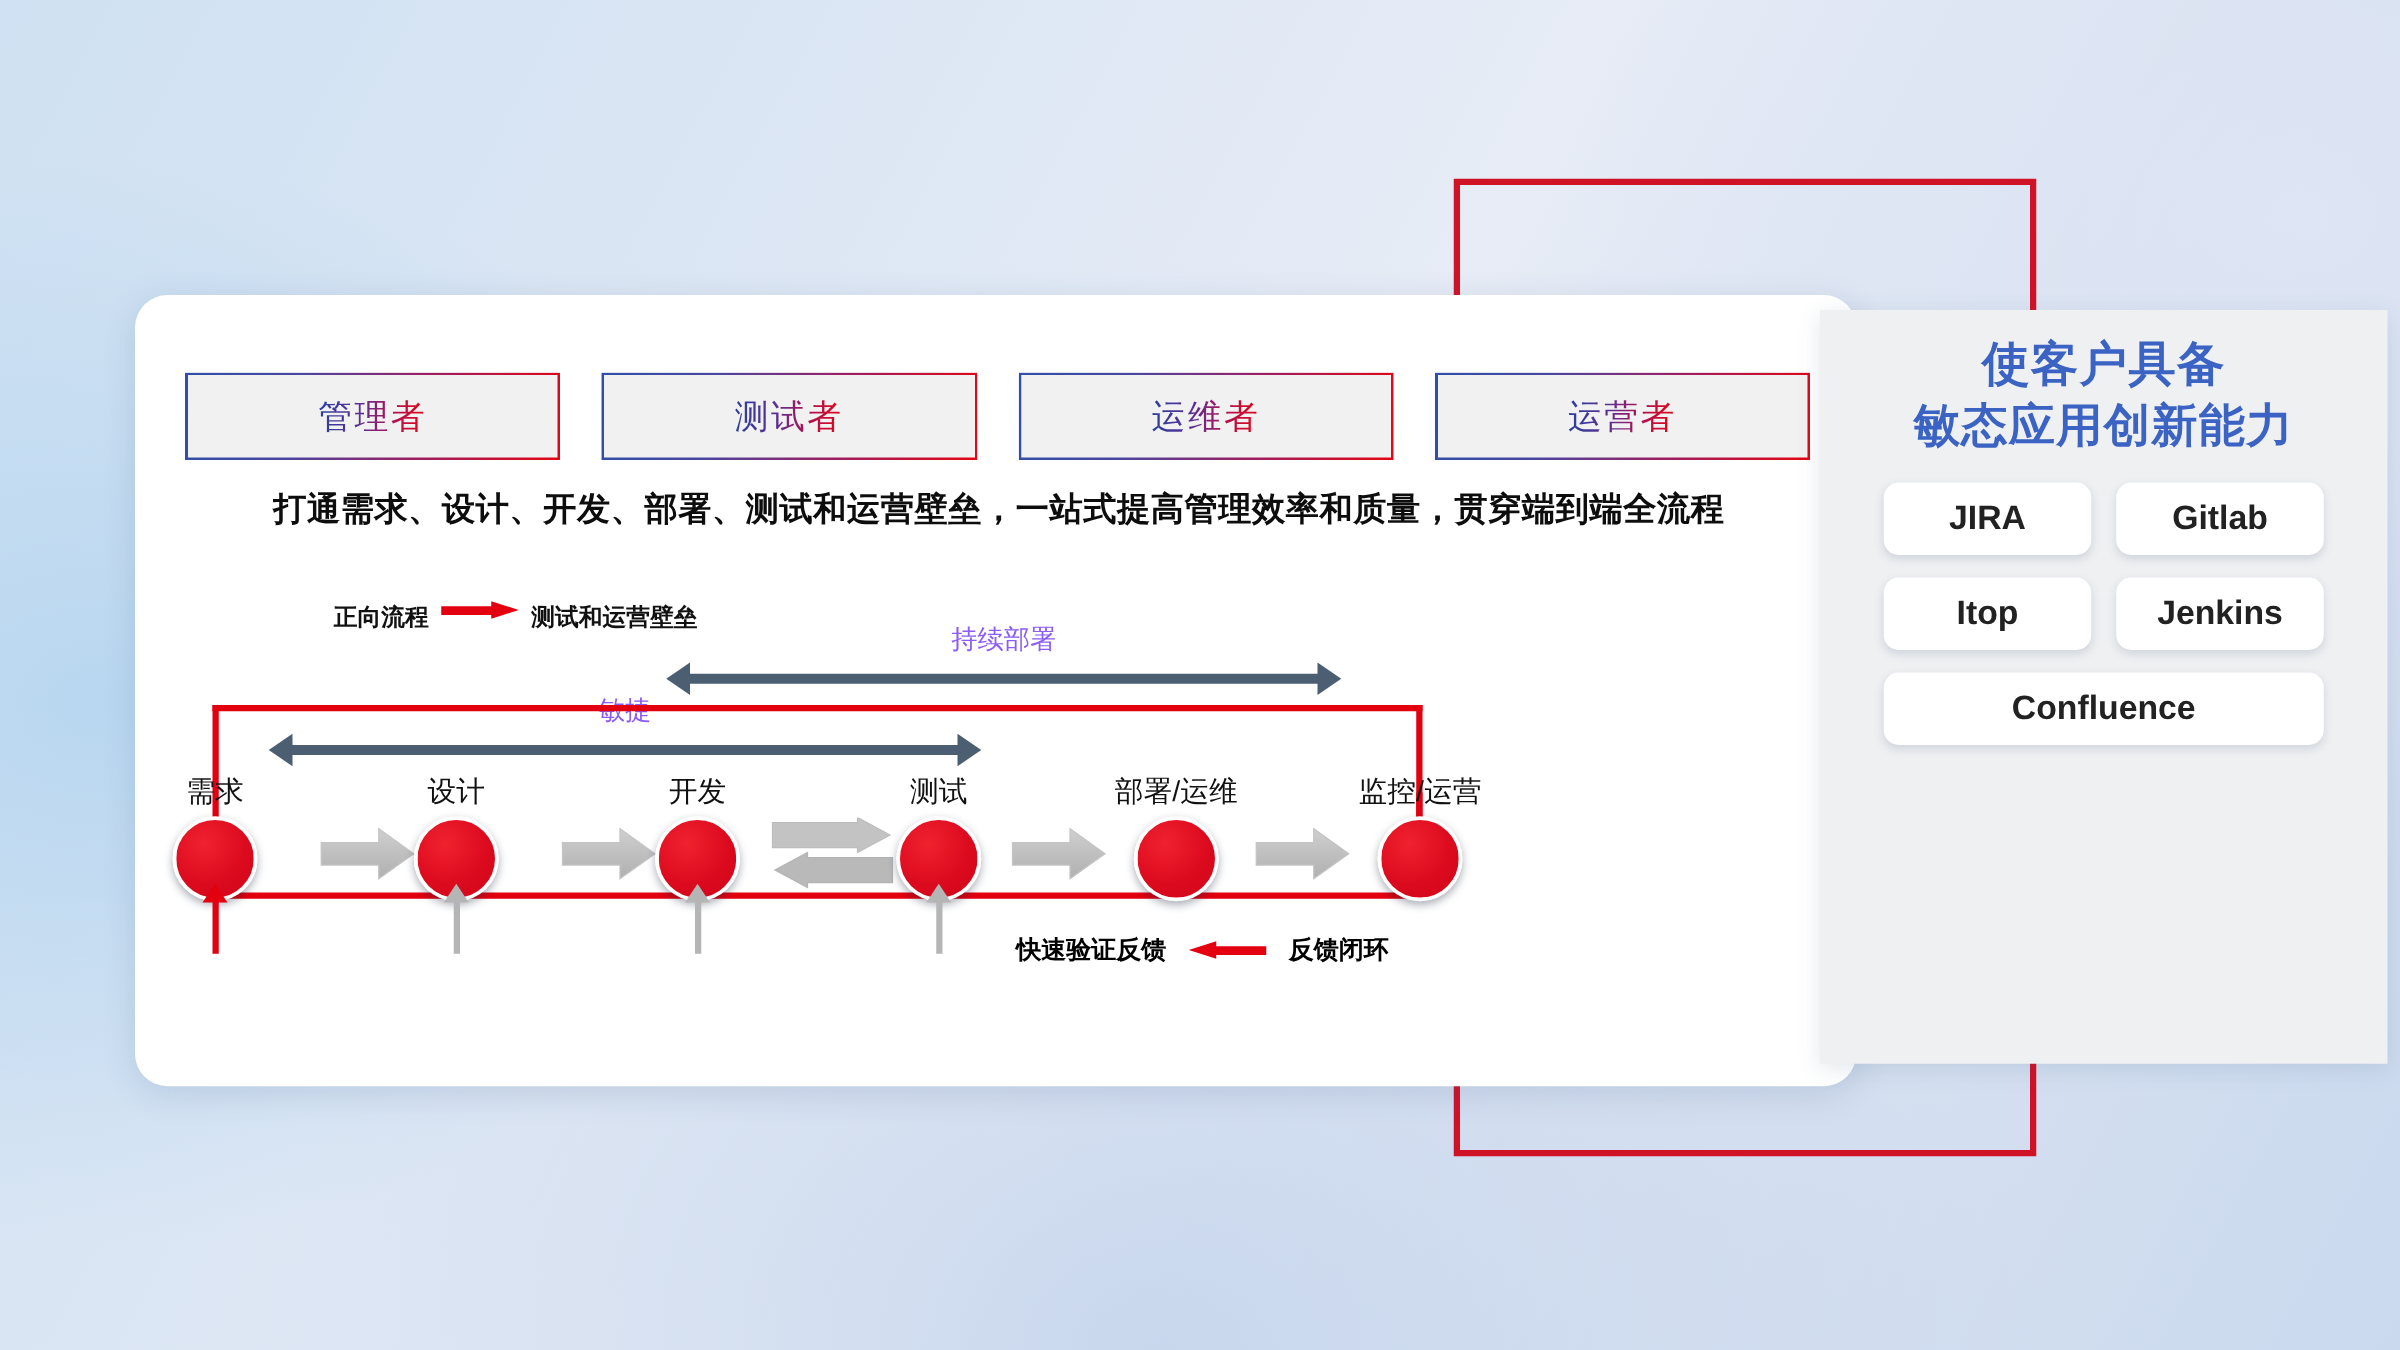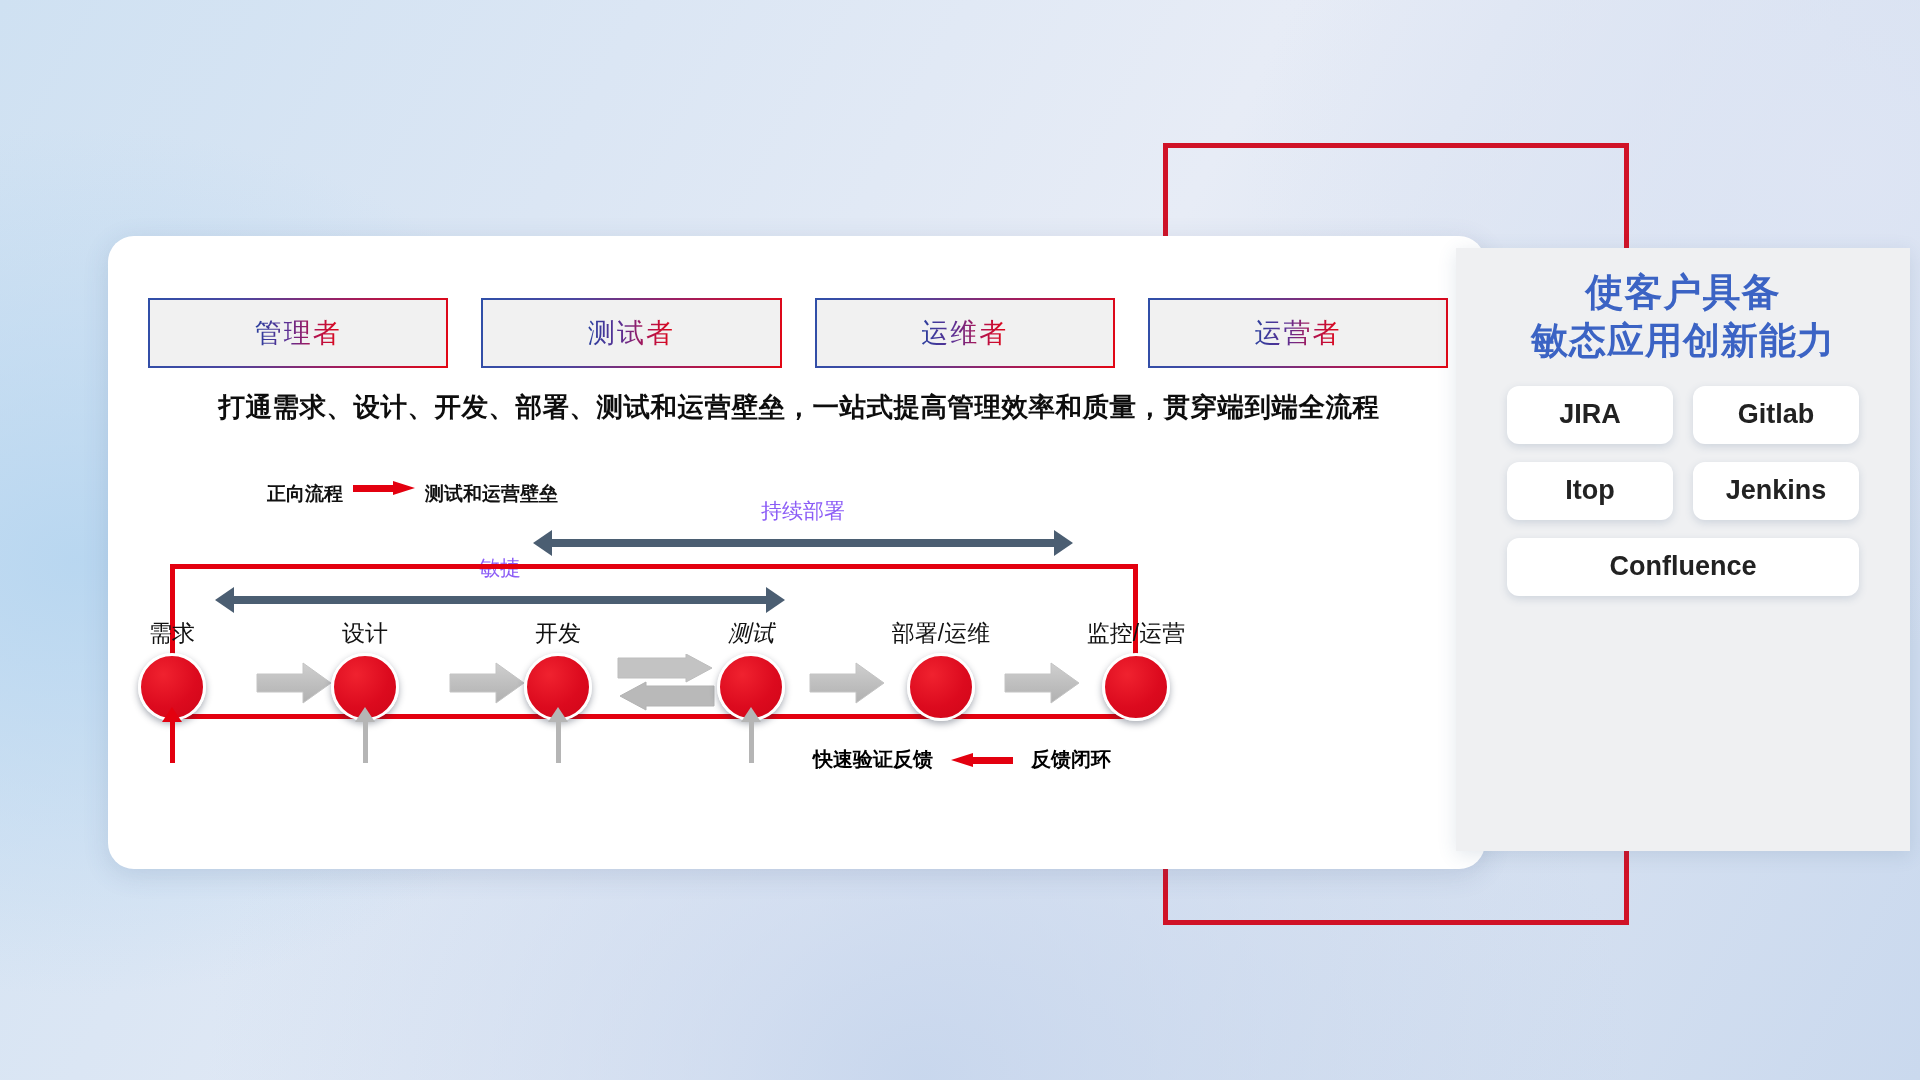--- a/index.html
+++ b/index.html
@@ -278,21 +278,21 @@
         <div class="stem gray"></div>
       </div>
 
       <div class="garrow" style="left:508px;top:418px;width:100px;height:58px;">
         <svg width="100" height="58" viewBox="0 0 100 58">
           <path d="M2 4 H70 V0 L96 14 L70 28 V24 H2 Z" fill="#c3c3c3" stroke="#bdbdbd" stroke-width="1"></path>
           <path d="M98 32 H30 V28 L4 42 L30 56 V52 H98 Z" fill="#b9b9b9" stroke="#b3b3b3" stroke-width="1"></path>
         </svg>
       </div>
 
-      <div class="node" style="left:583px;top:382px;font-style:italic;">
+      <div class="node" style="left:583px;top:382px;">
         <div class="nlabel">测试</div>
         <div class="circle"></div>
         <div class="stem gray"></div>
       </div>
 
       <div class="garrow" style="left:700px;top:425px;">
         <svg width="78" height="44" viewBox="0 0 78 44">
           <path d="M2 13 H48 V2 L76 22 L48 42 V31 H2 Z" fill="url(#gg1)" stroke="#c4c4c4" stroke-width="1"></path>
         </svg>
       </div>

